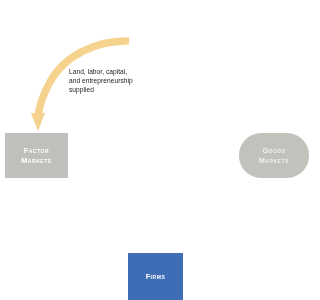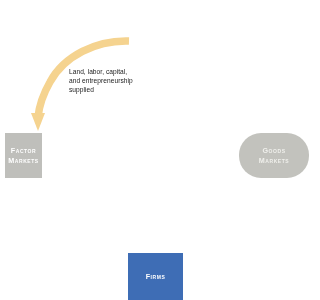--- a/index.html
+++ b/index.html
@@ -72,21 +72,21 @@
   }
   #node-firms {
     left: 128px;
     top: 253px;
     width: 55px;
     height: 48px;
   }
   #node-factor-markets {
     left: 5px;
     top: 133px;
-    width: 37px;
+    width: 63px;
     height: 45px;
   }
   #node-goods-markets {
     left: 239px;
     top: 133px;
     width: 70px;
     height: 45px;
     border-radius: 22px;
   }
   .flow-annotation {

